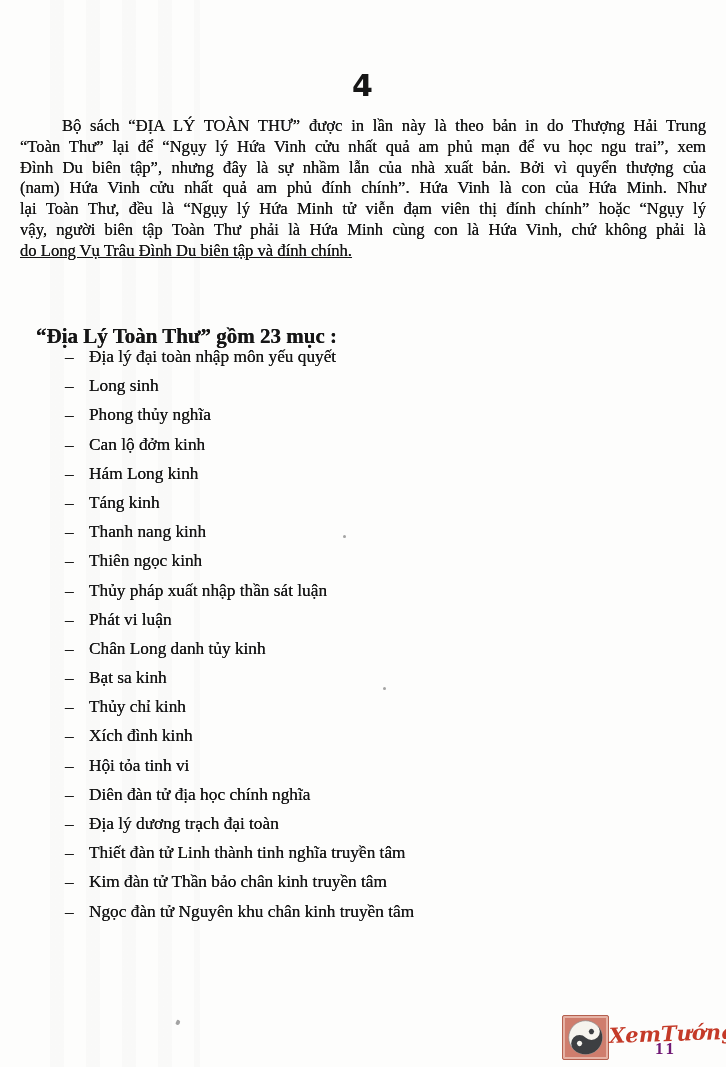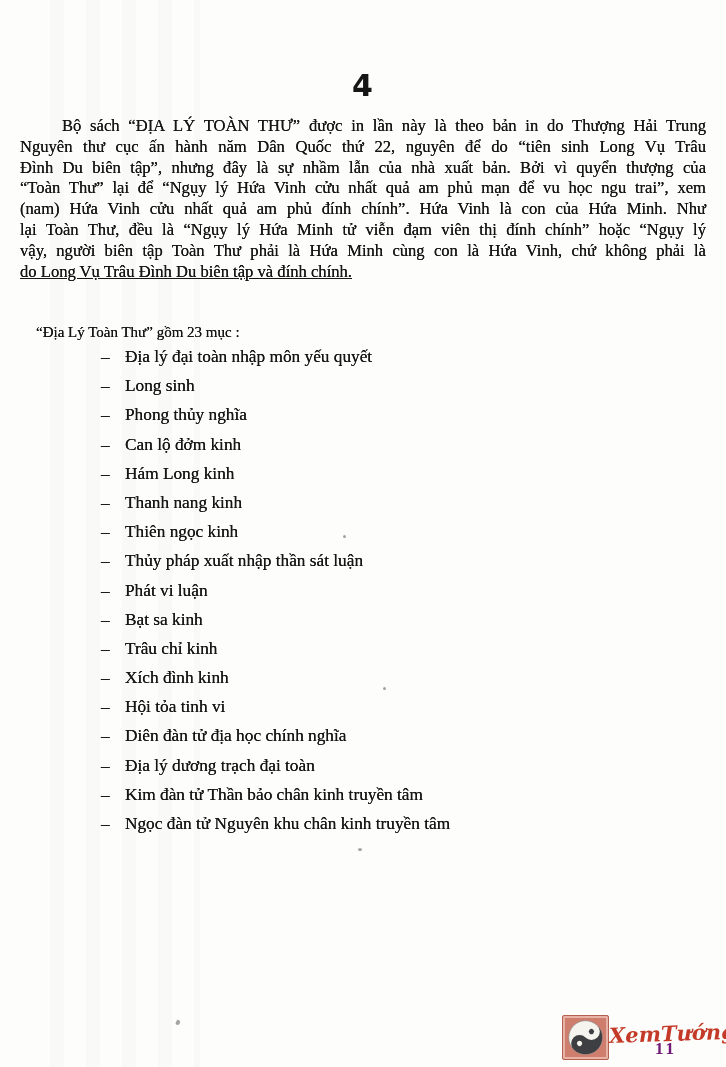--- a/index.html
+++ b/index.html
@@ -20,27 +20,26 @@
   }
   .para{
     position:absolute;top:116px;left:20px;width:686px;
     font-size:16.6px;line-height:20.8px;
     text-shadow:0 0 0.35px currentColor;
   }
   .pline{text-align:justify;text-align-last:justify;}
   .pline.first{text-indent:42px;}
   .pline.last{text-align-last:left;text-decoration:underline;}
   .toc-header{
-    position:absolute;top:324px;left:36px;font-size:15px;
-    text-shadow:0 0 0.35px currentColor;white-space:nowrap;
+    position:absolute;top:324px;left:36px;font-size:21px;
+    text-shadow:0 0 0.35px currentColor;white-space:nowrap;font-weight:bold;
   }
   .toc{
     position:absolute;top:342px;left:65px;width:620px;
     text-shadow:0 0 0.35px currentColor;
-    margin-left:36px;
   }
   .toc-row{height:29.2px;line-height:29.2px;font-size:17.3px;white-space:nowrap;}
   .dash{display:inline-block;width:24px;}
   .speck{position:absolute;border-radius:50%;background:#4a4a4a;opacity:.5;}
   .wm{position:absolute;left:562px;top:1013px;width:164px;height:52px;}
   .wm-logo{
     position:absolute;left:0;top:2px;width:45px;height:43px;
     background:#cf7d6d;border:1px solid #b4604f;border-radius:2px;
     box-shadow:inset 0 0 0 2px #e6b3a6;
     display:flex;align-items:center;justify-content:center;
@@ -58,47 +57,49 @@
 </style>
 </head>
 <body>
 
 <div class="scan-streaks"></div>
 
 <div class="chapter-num">4</div>
 
 <div class="para">
     <div class="pline first">Bộ sách “ĐỊA LÝ TOÀN THƯ” được in lần này là theo bản in do Thượng Hải Trung</div>
-    <div class="pline">Nguyên thư cục ấn hành năm Dân Quốc thứ 22, nguyên để do “tiên sinh Long Vụ Trâu</div>
+    <div class="pline">“Toàn Thư” lại để “Ngụy lý Hứa Vinh cửu nhất quả am phủ mạn để vu học ngu trai”, xem</div>
     <div class="pline">Đình Du biên tập”, nhưng đây là sự nhầm lẫn của nhà xuất bản. Bởi vì quyển thượng của</div>
-    <div class="pline">“Toàn Thư” lại để “Ngụy lý Hứa Vinh cửu nhất quả am phủ mạn để vu học ngu trai”, xem</div>
     <div class="pline">(nam) Hứa Vinh cửu nhất quả am phủ đính chính”. Hứa Vinh là con của Hứa Minh. Như</div>
     <div class="pline">lại Toàn Thư, đều là “Ngụy lý Hứa Minh tử viễn đạm viên thị đính chính” hoặc “Ngụy lý</div>
     <div class="pline">vậy, người biên tập Toàn Thư phải là Hứa Minh cùng con là Hứa Vinh, chứ không phải là</div>
     <div class="pline last">do Long Vụ Trâu Đình Du biên tập và đính chính.</div>
   </div>
 
 <div class="toc-header">“Địa Lý Toàn Thư” gồm 23 mục :</div>
 
 <div class="toc">
     <div class="toc-row"><span class="dash">–</span><span>Địa lý đại toàn nhập môn yếu quyết</span></div>
     <div class="toc-row"><span class="dash">–</span><span>Long sinh</span></div>
     <div class="toc-row"><span class="dash">–</span><span>Phong thủy nghĩa</span></div>
     <div class="toc-row"><span class="dash">–</span><span>Can lộ đởm kinh</span></div>
     <div class="toc-row"><span class="dash">–</span><span>Hám Long kinh</span></div>
+    <div class="toc-row"><span class="dash">–</span><span>Táng kinh</span></div>
     <div class="toc-row"><span class="dash">–</span><span>Thanh nang kinh</span></div>
     <div class="toc-row"><span class="dash">–</span><span>Thiên ngọc kinh</span></div>
     <div class="toc-row"><span class="dash">–</span><span>Thủy pháp xuất nhập thần sát luận</span></div>
     <div class="toc-row"><span class="dash">–</span><span>Phát vi luận</span></div>
+    <div class="toc-row"><span class="dash">–</span><span>Chân Long danh tủy kinh</span></div>
     <div class="toc-row"><span class="dash">–</span><span>Bạt sa kinh</span></div>
-    <div class="toc-row"><span class="dash">–</span><span>Trâu chỉ kinh</span></div>
+    <div class="toc-row"><span class="dash">–</span><span>Thủy chỉ kinh</span></div>
     <div class="toc-row"><span class="dash">–</span><span>Xích đình kinh</span></div>
     <div class="toc-row"><span class="dash">–</span><span>Hội tỏa tinh vi</span></div>
     <div class="toc-row"><span class="dash">–</span><span>Diên đàn tử địa học chính nghĩa</span></div>
     <div class="toc-row"><span class="dash">–</span><span>Địa lý dương trạch đại toàn</span></div>
+    <div class="toc-row"><span class="dash">–</span><span>Thiết đàn tử Linh thành tinh nghĩa truyền tâm</span></div>
     <div class="toc-row"><span class="dash">–</span><span>Kim đàn tử Thần bảo chân kinh truyền tâm</span></div>
     <div class="toc-row"><span class="dash">–</span><span>Ngọc đàn tử Nguyên khu chân kinh truyền tâm</span></div>
   </div>
 
 <div class="speck" style="left:343px;top:535px;width:3px;height:3px;"></div>
 <div class="speck" style="left:383px;top:687px;width:3px;height:3px;"></div>
 <div class="speck" style="left:358px;top:848px;width:4px;height:3px;"></div>
 <div class="speck" style="left:176px;top:1020px;width:4px;height:5px;transform:rotate(25deg);border-radius:40% 60% 60% 40%;"></div>
 
 <div class="wm">

